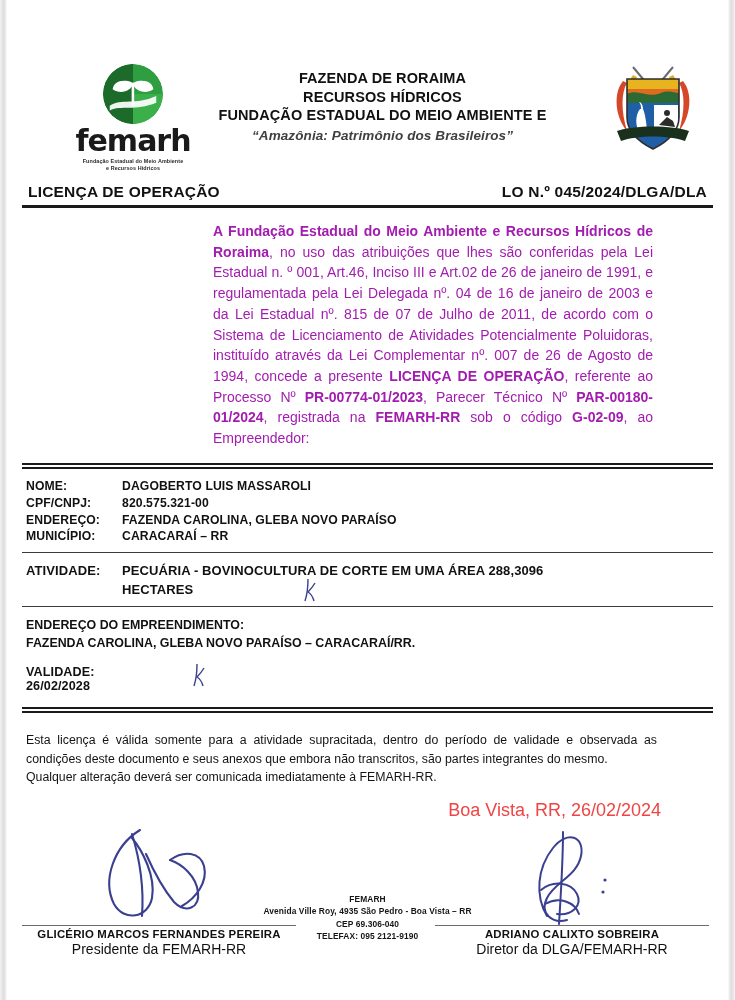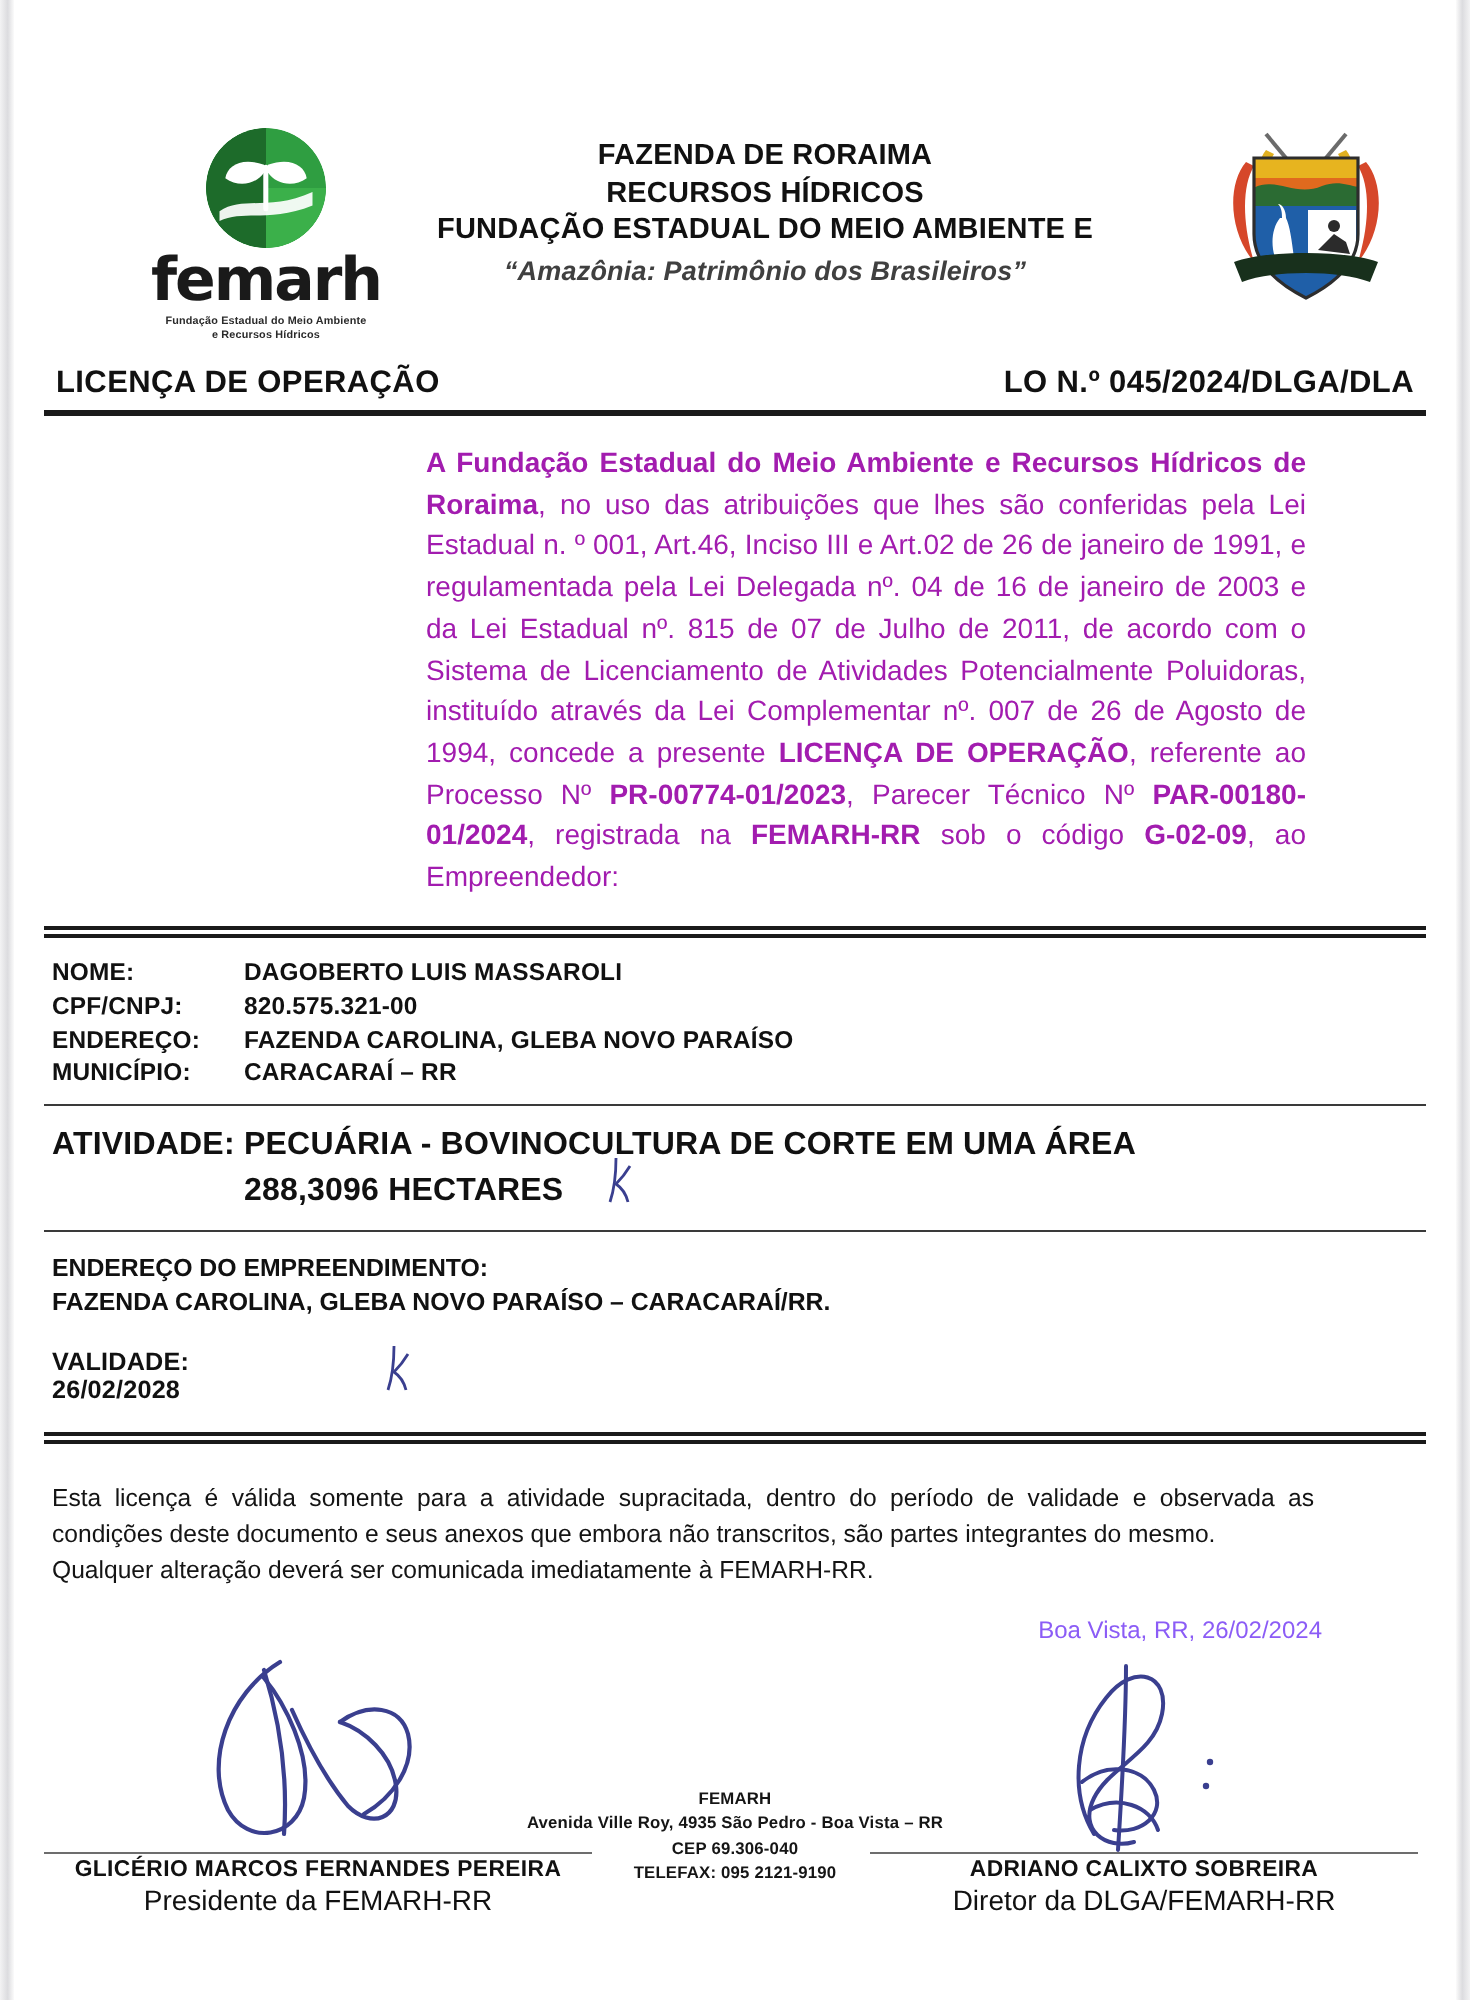--- a/index.html
+++ b/index.html
@@ -158,21 +158,21 @@
   .field-value { flex: 1; letter-spacing: .1px; }
 
   .rule-thin {
     margin: 7px 14px 0 14px;
     border-top: 1.5px solid #3a3a3a;
   }
 
   .activity {
     margin: 9px 0 0 0;
     padding: 0 18px;
-    font-size: 16px;
+    font-size: 13px;
     font-weight: bold;
     line-height: 1.42;
     display: flex;
     position: relative;
   }
   .activity .field-value { max-width: 470px; }
 
   .endereco-block {
     margin: 10px 0 0 0;
     padding: 0 18px;
@@ -196,22 +196,22 @@
     margin: 18px 70px 0 18px;
     font-size: 12.3px;
     line-height: 1.48;
     text-align: justify;
     color: #141414;
   }
   .closing .last { text-align: left; }
   .place-date {
     margin: 14px 66px 0 0;
     text-align: right;
-    font-size: 12px;
-    color: #8b5cf6;
+    font-size: 18px;
+    color: #ef4444;
   }
 
   
   .signatures {
     position: relative;
     margin-top: 6px;
     height: 130px;
   }
   .sig-block {
     position: absolute;

